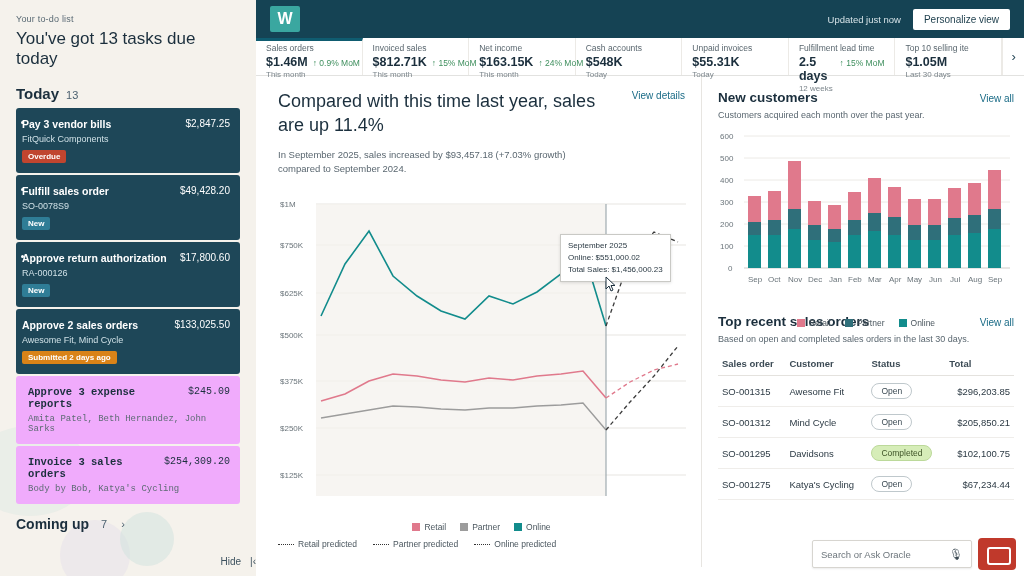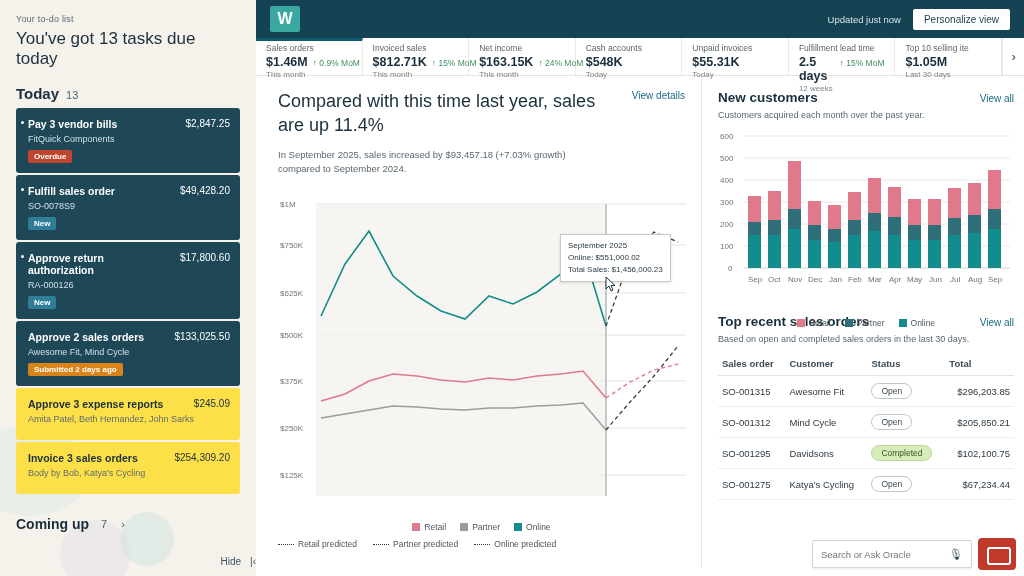--- a/index.html
+++ b/index.html
@@ -31,23 +31,23 @@
   .sb-section-count { font-size: 11px; color: #4c6170; }
 
   .task-list { padding: 0 16px; }
   .task {
     position: relative;
     border-radius: 3px;
     padding: 10px 10px 10px 12px;
     margin-bottom: 2px;
     min-height: 52px;
   }
-  .task.dark { background: #1e4758; color: #ffffff; }
+  .task.dark { background: #1e4758; color: #ffffff; padding-left: 6px; }
   .task.dark .task-sub { color: #cfe0e6; }
-  .task.light { background: #fde047; color: #1b2f3d; }
+  .task.light { background: #f0abfc; color: #1b2f3d; font-family: Liberation Mono, monospace; }
   .task.light .task-sub { color: #5d6b74; }
   .task .bullet {
     position: absolute; left: 5px; top: 13px;
     width: 3px; height: 3px; border-radius: 50%; background: #fff;
   }
   .task-row { display: flex; justify-content: space-between; align-items: flex-start; }
   .task-title { font-size: 10.5px; font-weight: bold; }
   .task-amt { font-size: 10px; white-space: nowrap; padding-left: 8px; }
   .task-sub { font-size: 9px; margin-top: 4px; }
   .pill {

